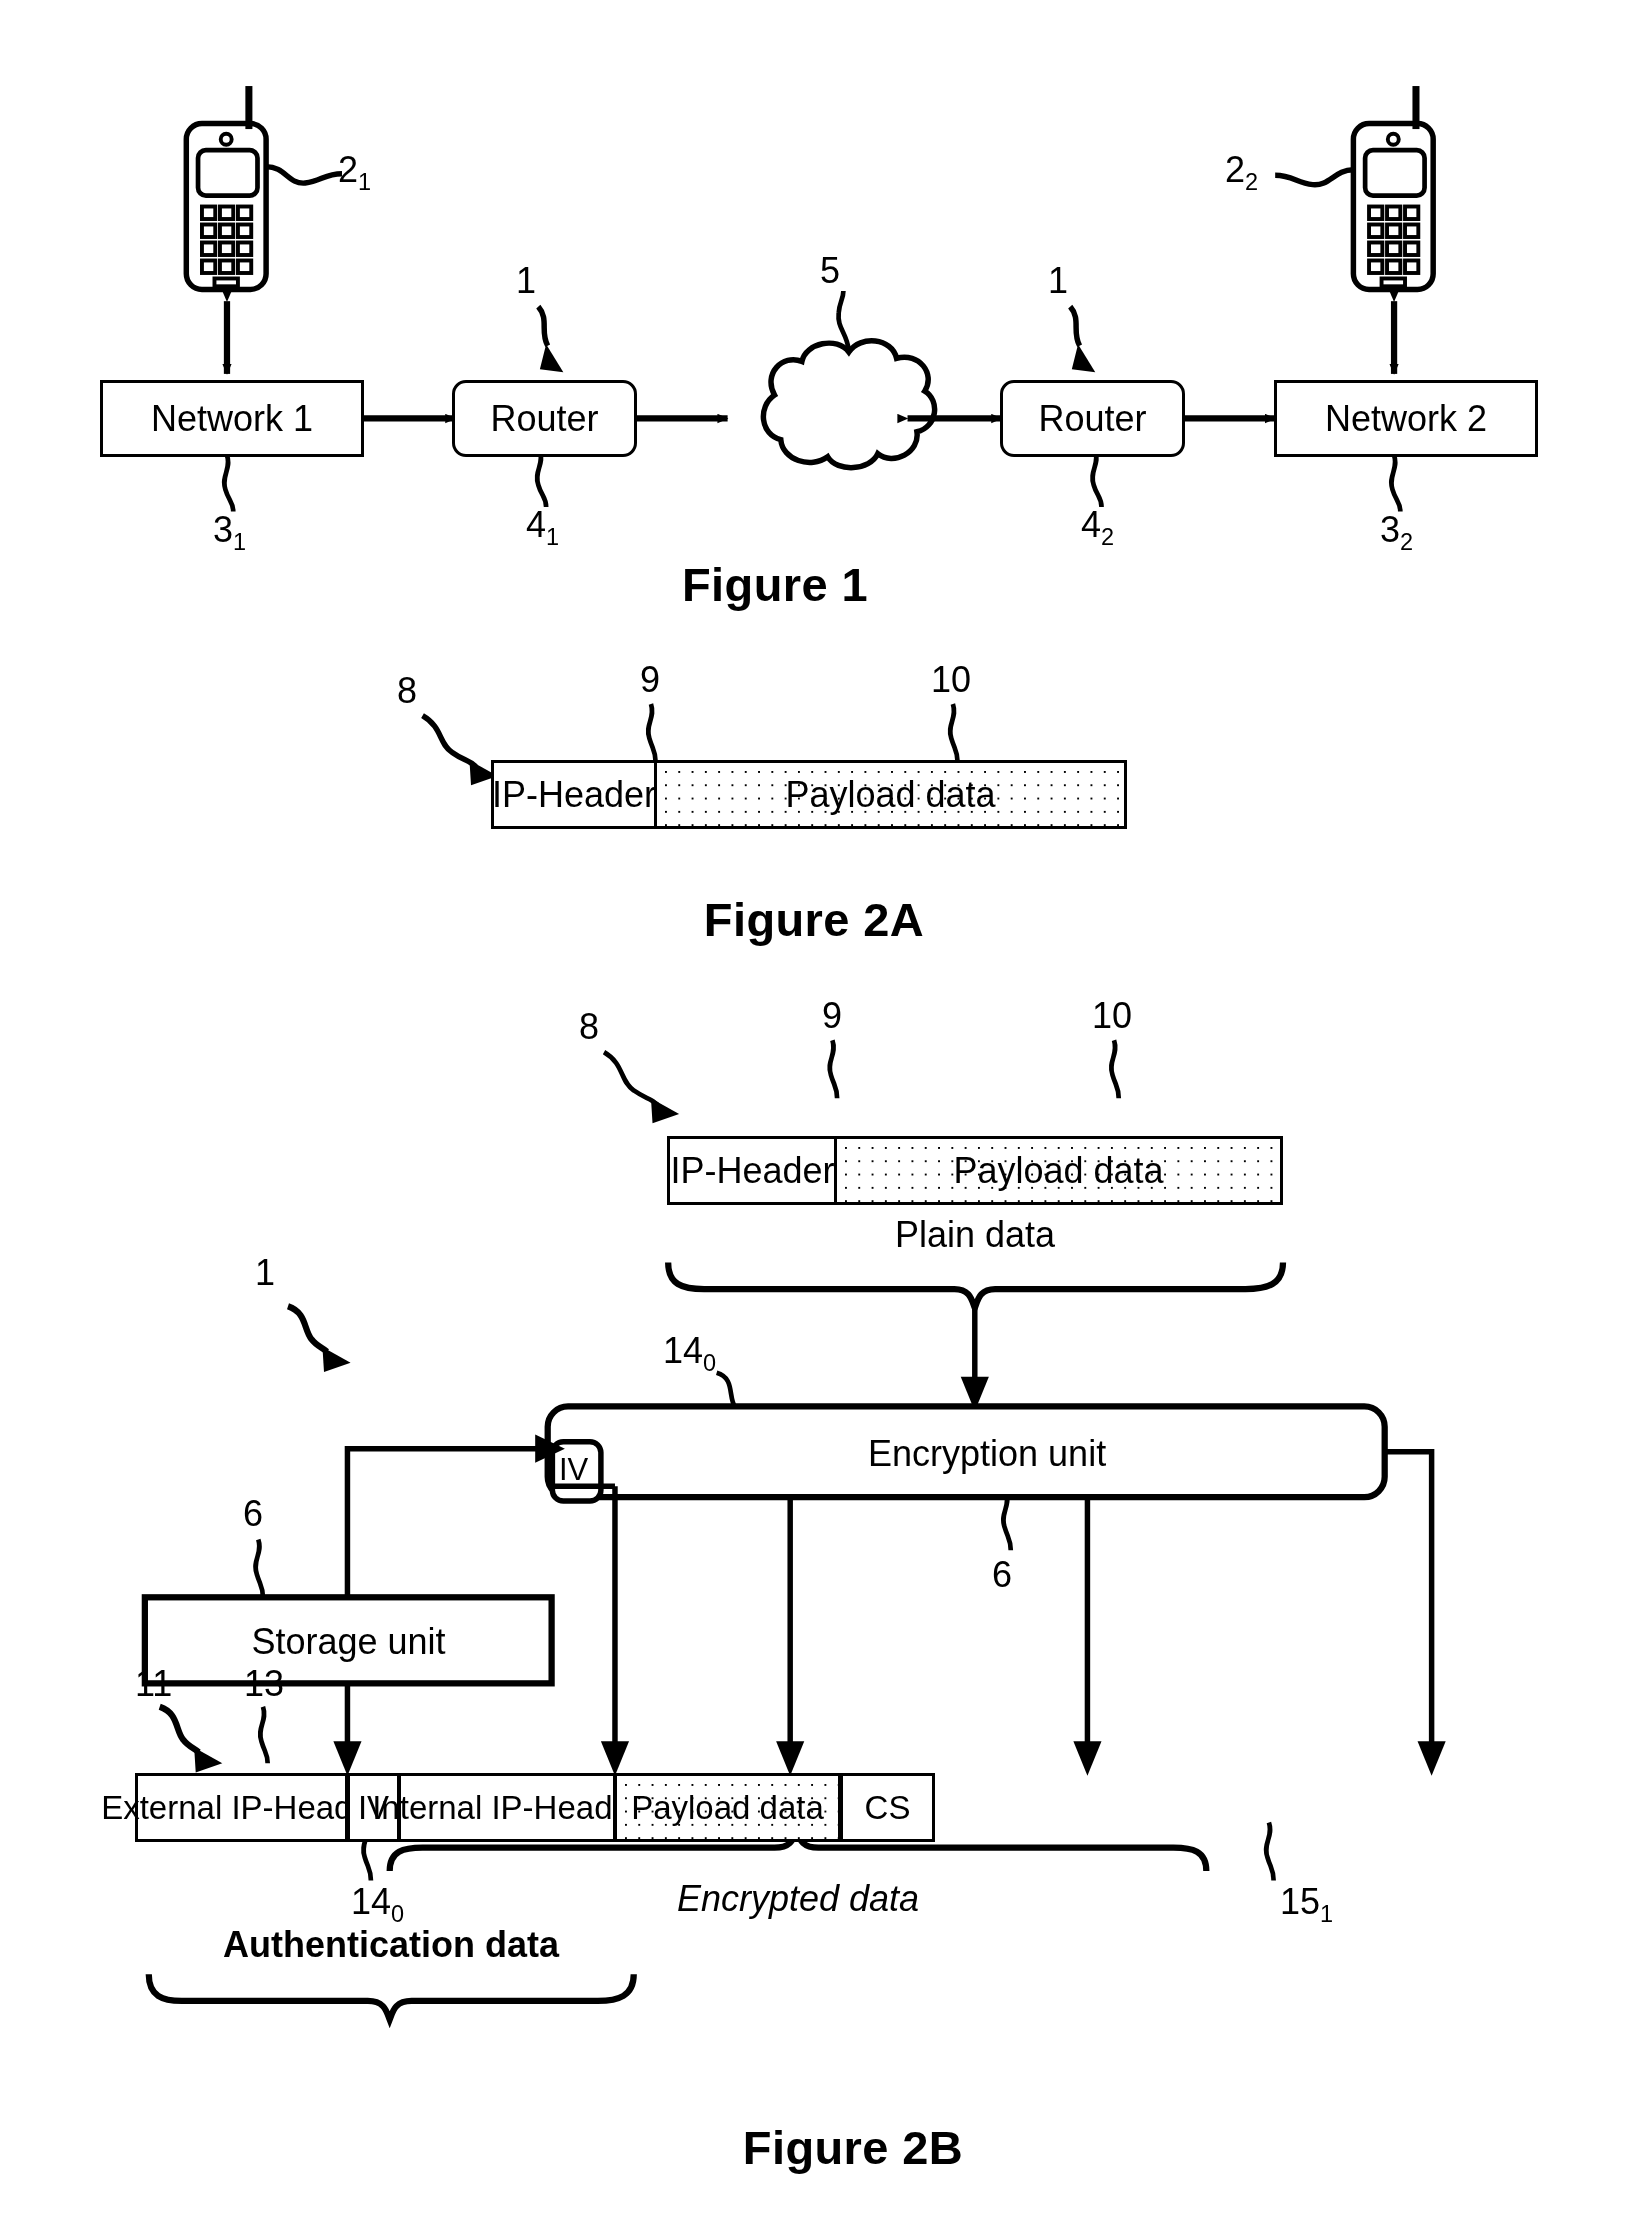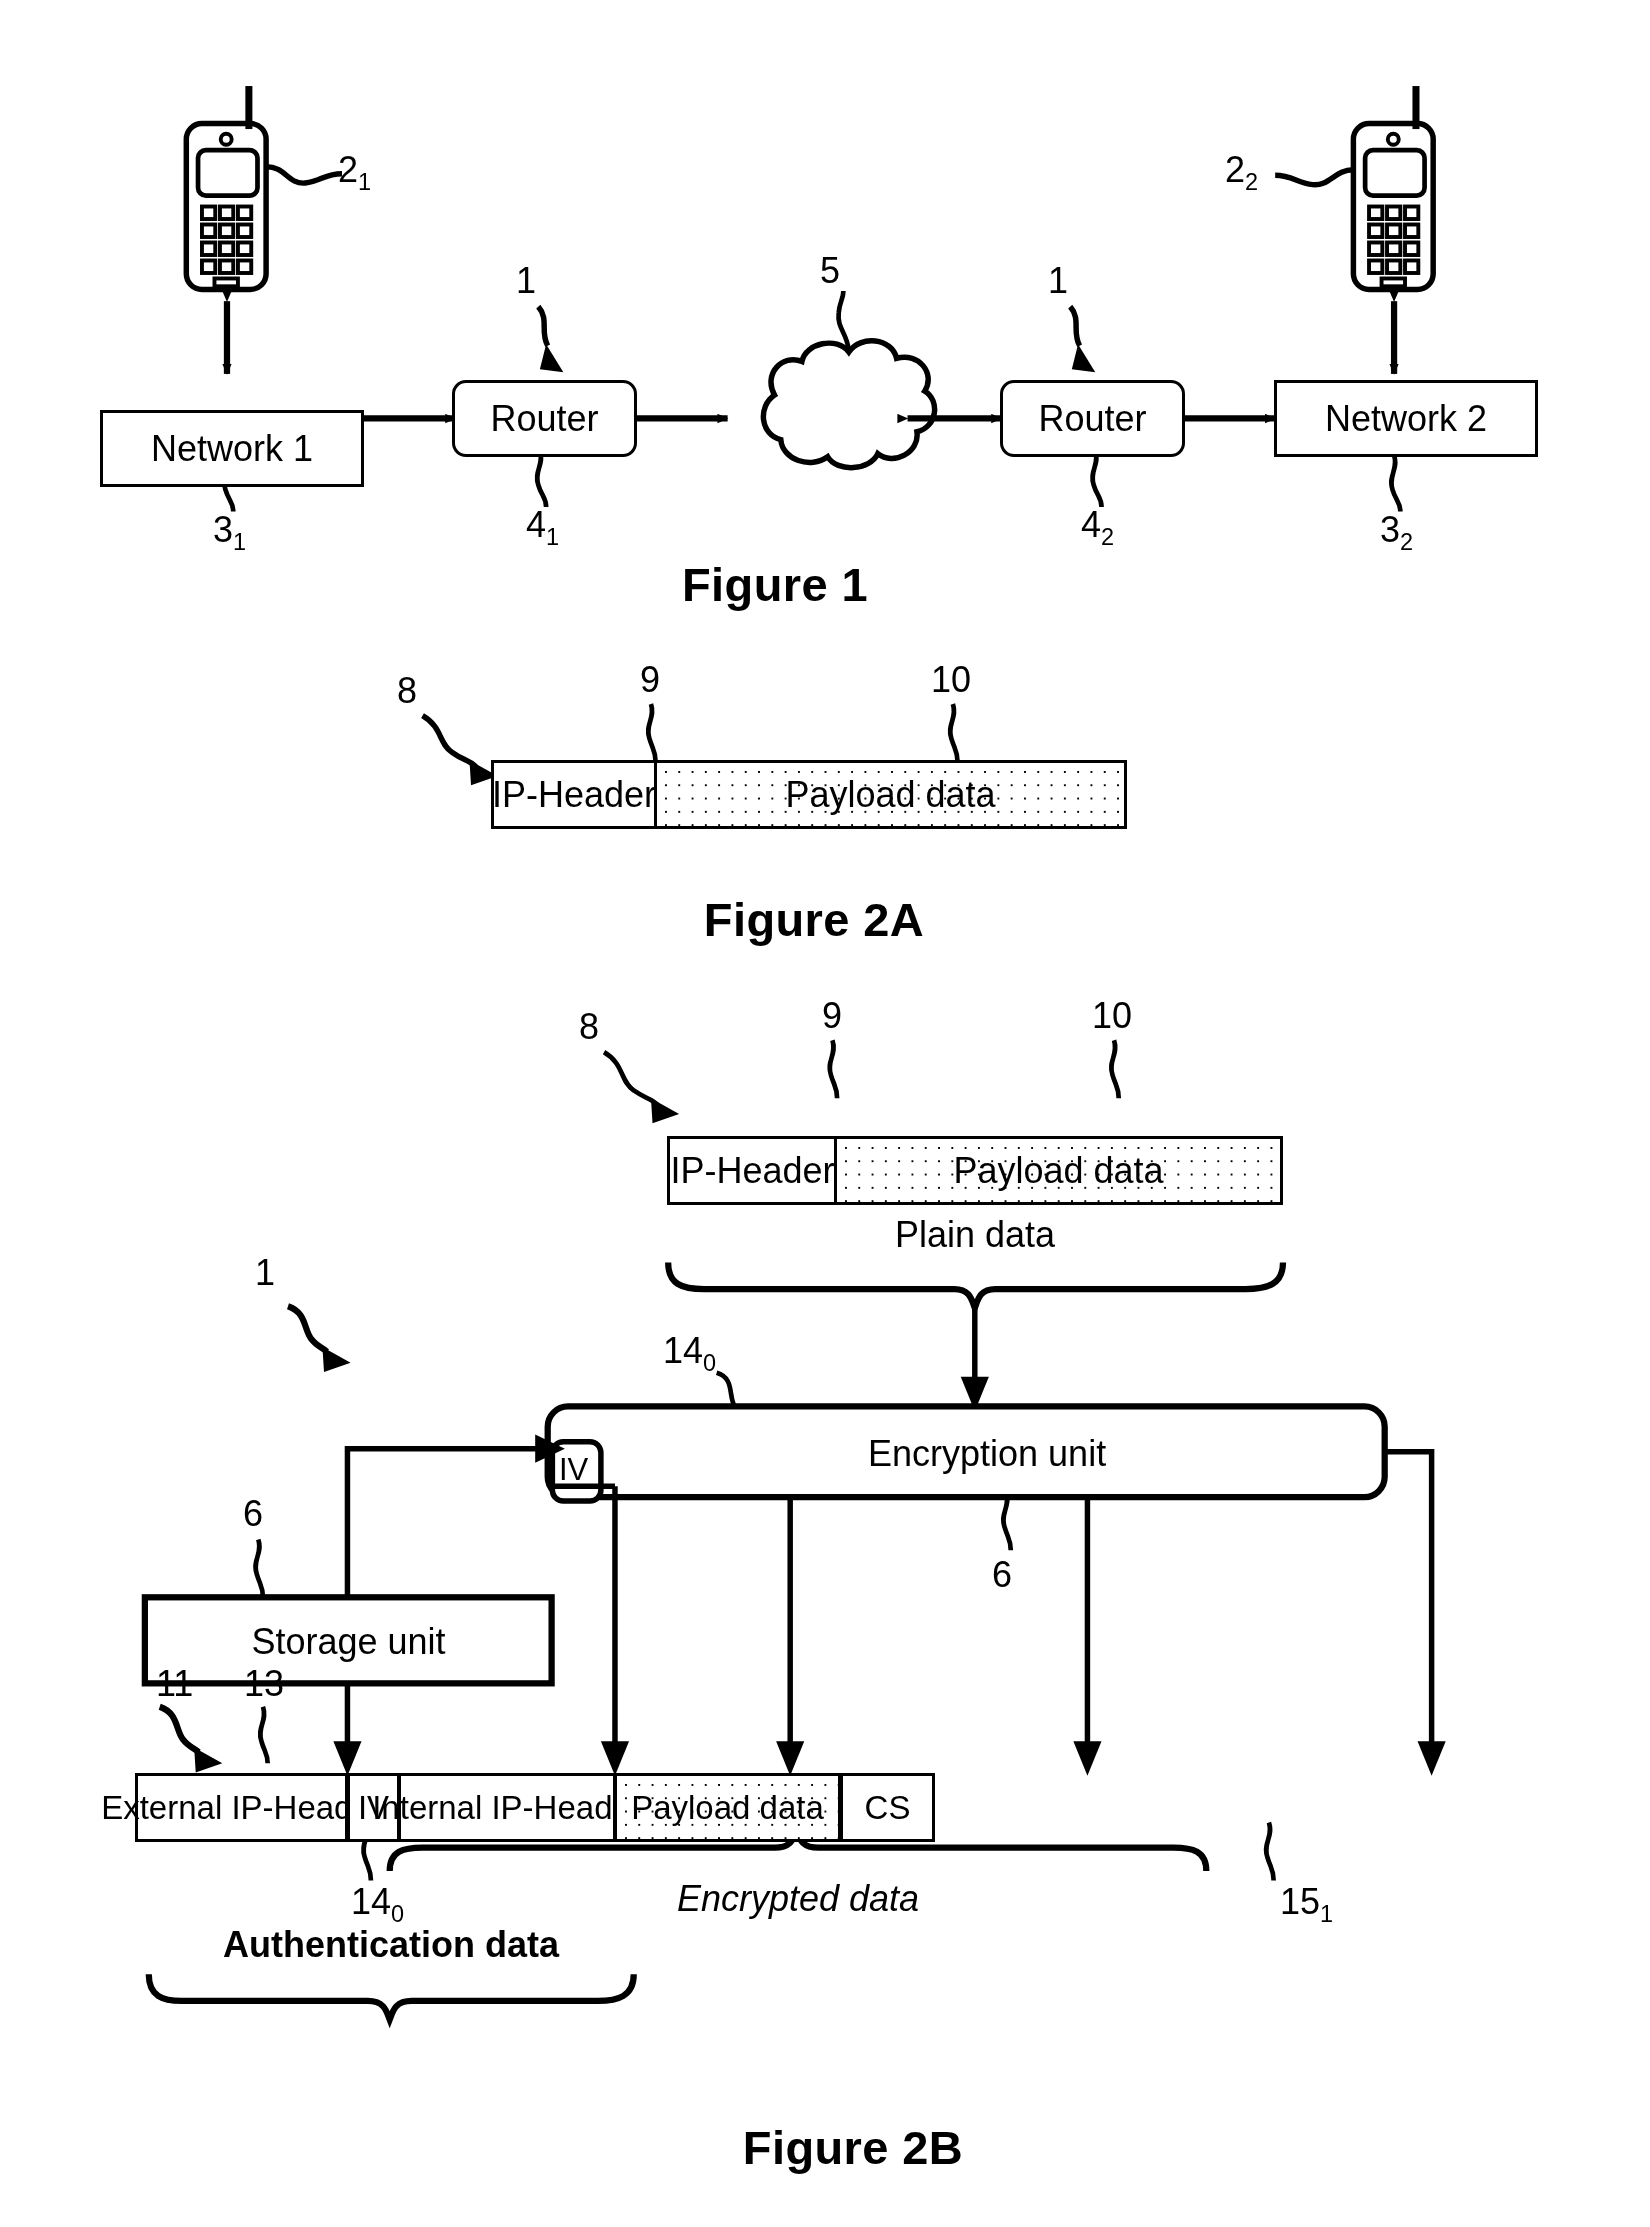--- a/index.html
+++ b/index.html
@@ -191,21 +191,21 @@
     <path d="M498 2392 C 498 2366, 516 2362, 540 2362 L 990 2362 C 1012 2362, 1014 2350, 1018 2340
              C 1022 2350, 1024 2362, 1046 2362 L 1500 2362 C 1524 2362, 1542 2366, 1542 2392"></path>
   </g>
 
   <g stroke="#000" fill="none" stroke-width="8">
     <path d="M190 2524 C 190 2552, 208 2558, 232 2558 L 470 2558 C 492 2558, 494 2572, 498 2582
              C 502 2572, 504 2558, 526 2558 L 764 2558 C 790 2558, 810 2552, 810 2524"></path>
   </g>
 </svg>
 
-<div class="cellbox" style="left:100px;top:380px;width:264px;height:77px;margin-top:30px;">
+<div class="cellbox" style="left:100px;top:380px;width:264px;height:77px;">
   <span class="boxtxt">Network 1</span>
 </div>
 
 <div class="cellbox" style="left:452px;top:380px;width:185px;height:77px;border-radius:14px;">
   <span class="boxtxt">Router</span>
 </div>
 
 <div class="cellbox" style="left:1000px;top:380px;width:185px;height:77px;border-radius:14px;">
   <span class="boxtxt">Router</span>
 </div>
@@ -270,21 +270,21 @@
   <span>14</span><sub>0</sub>
 </div>
 
 <div class="abs boxtxt" style="left:868px;top:1433px;">Encryption unit</div>
 <div class="abs" style="left:559px;top:1452px;font-size:31px;">IV</div>
 <div class="abs lbl" style="left:992px;top:1554px;">6</div>
 
 <div class="abs lbl" style="left:243px;top:1493px;">6</div>
 <div class="abs boxtxt ctr" style="left:145px;top:1621px;width:407px;">Storage unit</div>
 
-<div class="abs lbl" style="left:135px;top:1663px;margin-left:21px;">11</div>
+<div class="abs lbl" style="left:135px;top:1663px;">11</div>
 <div class="abs lbl" style="left:244px;top:1663px;">13</div>
 
 <div class="cellbox" style="left:135px;top:1773px;width:213px;height:69px;">
   <span class="boxtxt" style="font-size:33px;">External IP-Header</span>
 </div>
 <div class="cellbox" style="left:347px;top:1773px;width:53px;height:69px;">
   <span class="boxtxt" style="font-size:33px;">IV</span>
 </div>
 <div class="cellbox" style="left:398px;top:1773px;width:218px;height:69px;">
   <span class="boxtxt" style="font-size:33px;">Internal IP-Header</span>

